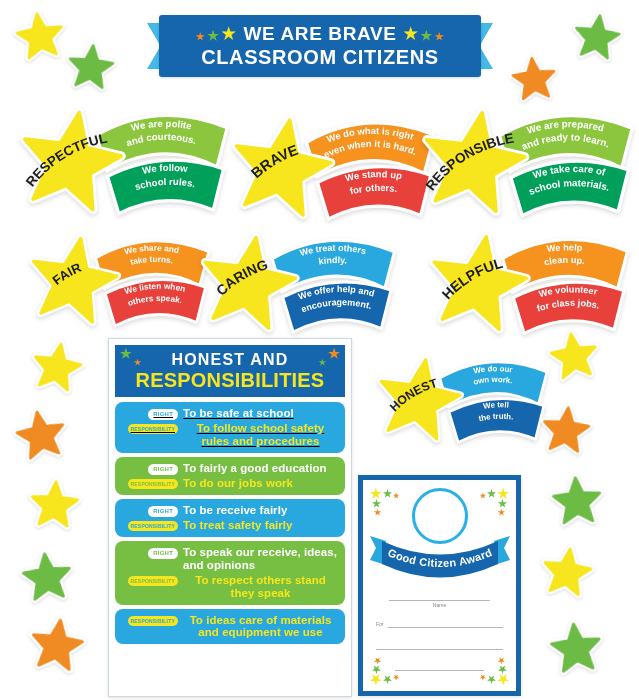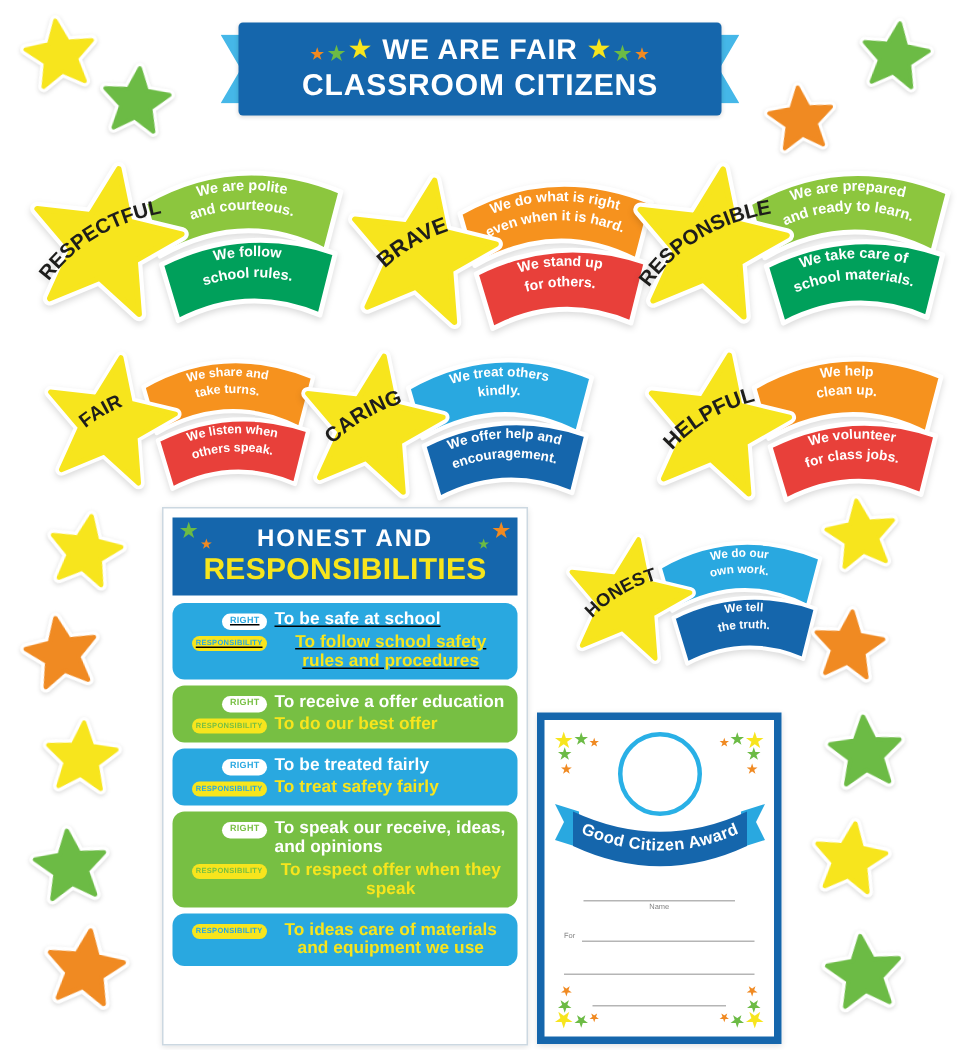--- a/index.html
+++ b/index.html
@@ -67,21 +67,21 @@
   <div class="banner">
     <div class="end l"></div>
     <div class="end r"></div>
     <div class="main">
       <div class="bline1">
         <span class="bstars" id="banner-stars-left">
             <span style="color: rgb(240, 138, 34); font-size: 10px;">★</span>
             <span style="color: rgb(108, 187, 69); font-size: 13px;">★</span>
             <span style="color: rgb(247, 229, 29); font-size: 16px;">★</span>
           </span>
-        <span>WE ARE FAIR</span>
+        <span>WE ARE BRAVE</span>
         <span class="bstars" id="banner-stars-right">
             <span style="color: rgb(247, 229, 29); font-size: 16px;">★</span>
             <span style="color: rgb(108, 187, 69); font-size: 13px;">★</span>
             <span style="color: rgb(240, 138, 34); font-size: 10px;">★</span>
           </span>
       </div>
       <div class="bline2">CLASSROOM CITIZENS</div>
     </div>
   </div>
 
@@ -295,55 +295,55 @@
               <span class="pill resp" style="color: rgb(41, 168, 224);">RESPONSIBILITY</span>
             </div>
             <div class="ptext respt">To follow school safety rules and procedures</div>
           </div>
         </div>
         <div class="section" style="background: rgb(119, 191, 67);">
           <div class="prow">
             <div class="pillcol">
               <span class="pill" style="color: rgb(119, 191, 67);">RIGHT</span>
             </div>
-            <div class="ptext rightt">To receive a offer education</div>
+            <div class="ptext rightt">To fairly a good education</div>
           </div>
           <div class="prow">
             <div class="pillcol">
               <span class="pill resp" style="color: rgb(119, 191, 67);">RESPONSIBILITY</span>
             </div>
-            <div class="ptext respt">To do our best offer</div>
+            <div class="ptext respt">To do our jobs work</div>
           </div>
         </div>
         <div class="section" style="background: rgb(41, 168, 224);">
           <div class="prow">
             <div class="pillcol">
               <span class="pill" style="color: rgb(41, 168, 224);">RIGHT</span>
             </div>
-            <div class="ptext rightt">To be treated fairly</div>
+            <div class="ptext rightt">To be receive fairly</div>
           </div>
           <div class="prow">
             <div class="pillcol">
               <span class="pill resp" style="color: rgb(41, 168, 224);">RESPONSIBILITY</span>
             </div>
             <div class="ptext respt">To treat safety fairly</div>
           </div>
         </div>
         <div class="section" style="background: rgb(119, 191, 67);">
           <div class="prow">
             <div class="pillcol">
               <span class="pill" style="color: rgb(119, 191, 67);">RIGHT</span>
             </div>
             <div class="ptext rightt">To speak our receive, ideas, and opinions</div>
           </div>
           <div class="prow">
             <div class="pillcol">
               <span class="pill resp" style="color: rgb(119, 191, 67);">RESPONSIBILITY</span>
             </div>
-            <div class="ptext respt">To respect offer when they speak</div>
+            <div class="ptext respt">To respect others stand they speak</div>
           </div>
         </div>
         <div class="section" style="background: rgb(41, 168, 224);">
           <div class="prow">
             <div class="pillcol">
               <span class="pill resp" style="color: rgb(41, 168, 224);">RESPONSIBILITY</span>
             </div>
             <div class="ptext respt">To ideas care of materials and equipment we use</div>
           </div>
         </div>

